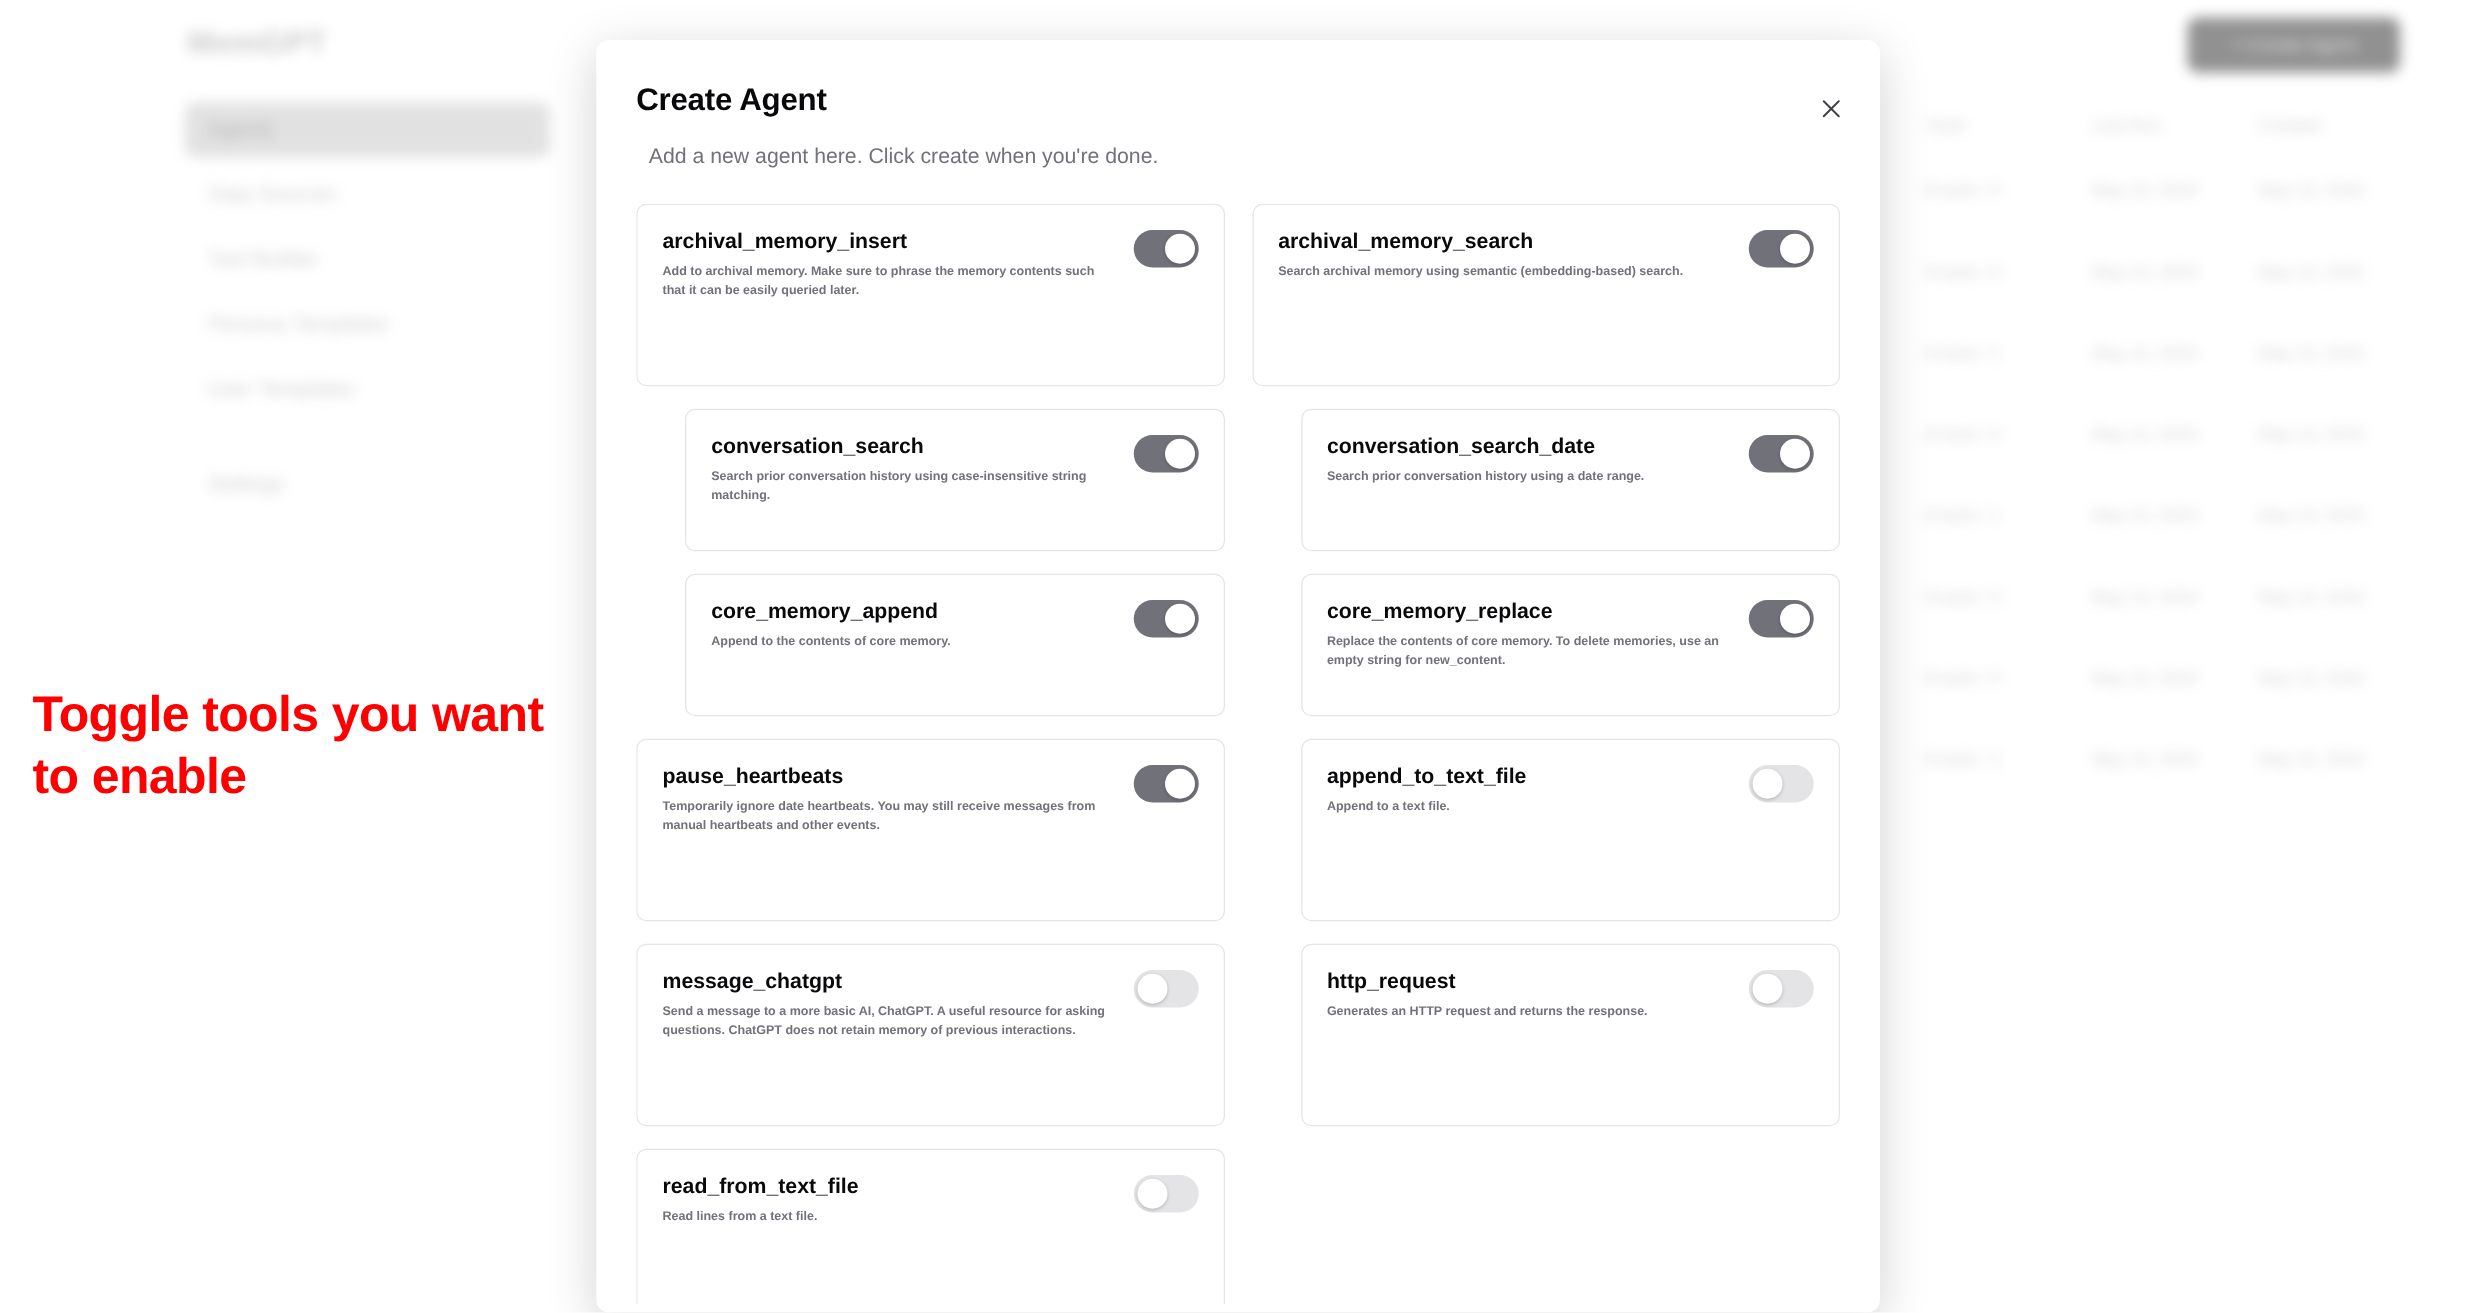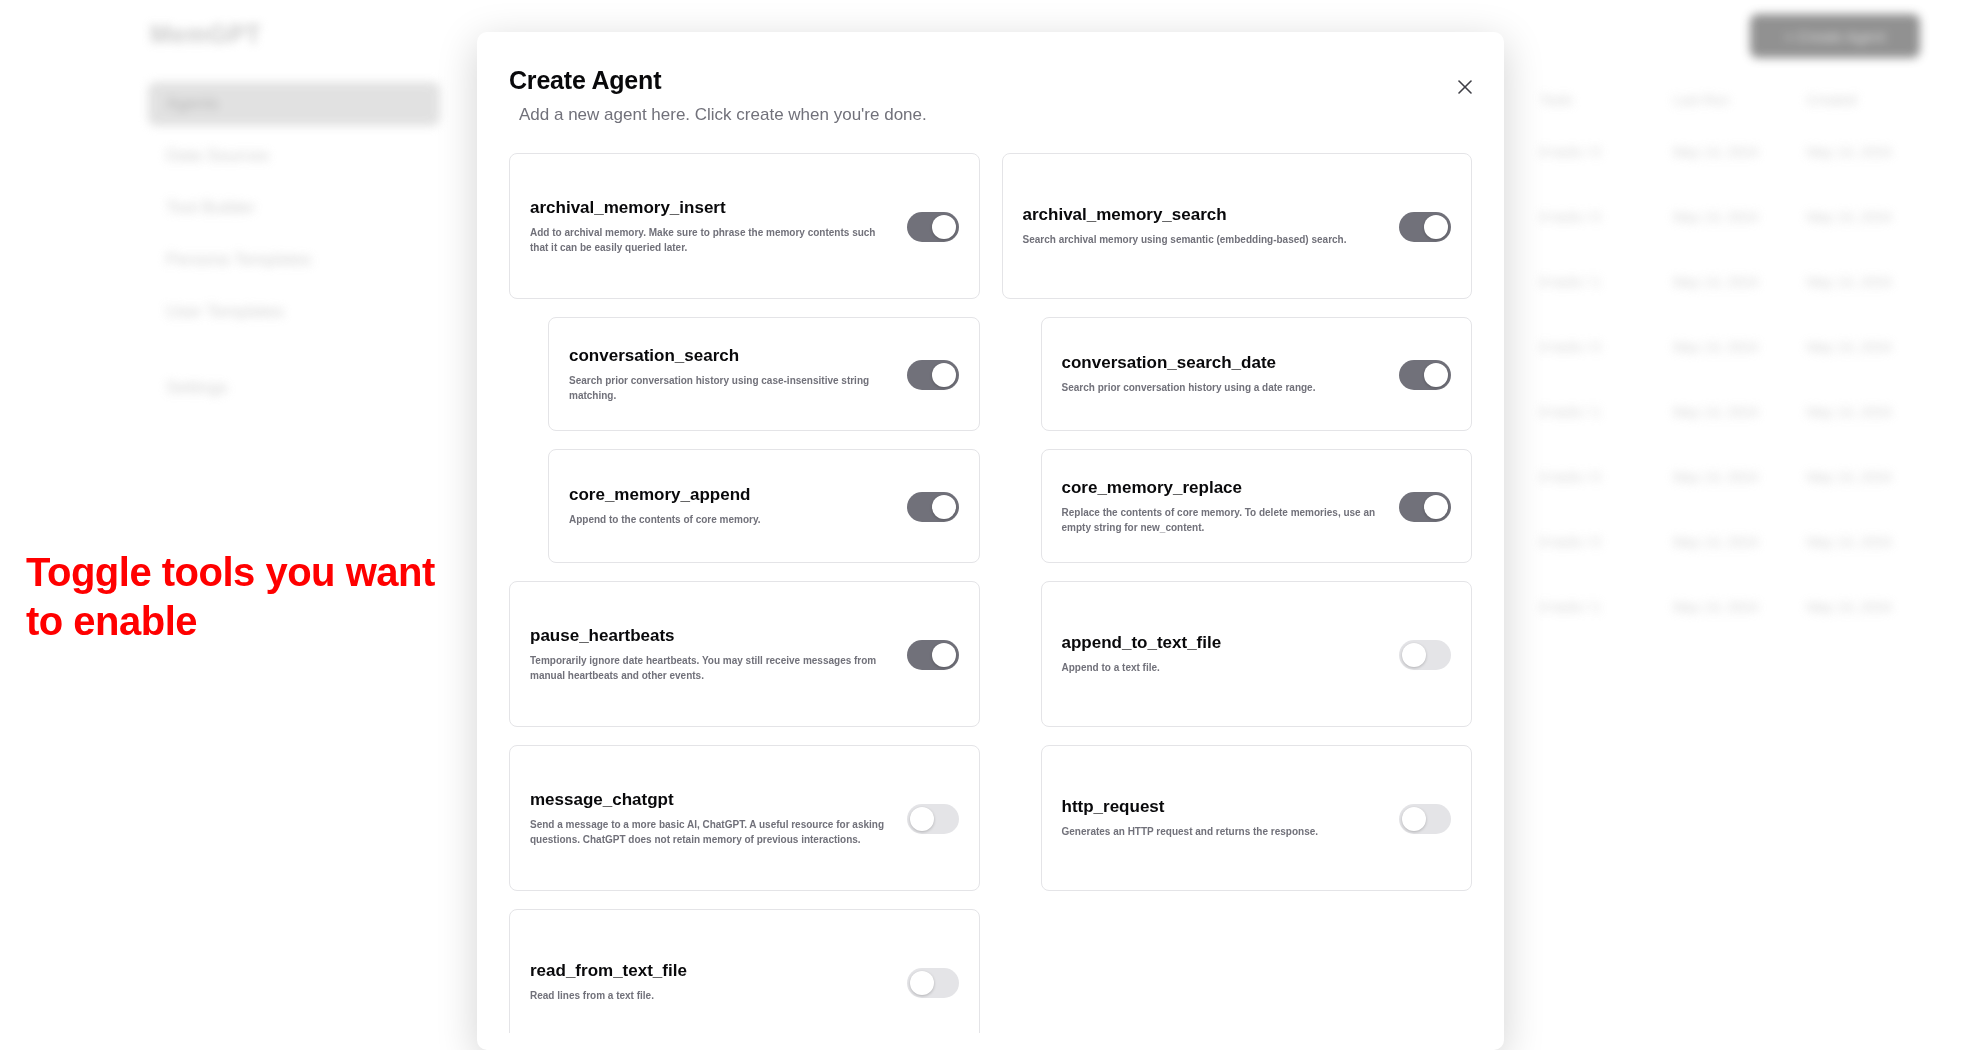--- a/index.html
+++ b/index.html
@@ -116,21 +116,21 @@
     border-radius: 10px;
     box-shadow: 0 10px 40px rgba(0,0,0,0.18);
     padding: 34px 32px 0 32px;
     overflow: hidden;
   }
 
   .modal-title {
     font-size: 25px;
     font-weight: 700;
     color: #09090b;
-    margin: 0 0 10px 0;
+    margin: 0 0 20px 0;
     letter-spacing: -0.2px;
   }
   .modal-subtitle {
     font-size: 17px;
     color: #71717a;
     margin: 0 0 28px 10px;
   }
 
   .close-btn {
     position: absolute;
@@ -154,21 +154,21 @@
     gap: 18px 22px;
     max-height: 880px;
     overflow: hidden;
   }
 
   .tool-card {
     border: 1px solid #e4e4e7;
     border-radius: 8px;
     padding: 18px 20px;
     display: flex;
-    align-items: center;
+    align-items: flex-start;
     justify-content: space-between;
     gap: 14px;
     background: #fff;
     min-height: 86px;
   }
   .tool-card.tall { min-height: 146px; }
   .tool-card.mid  { min-height: 114px; margin-left: 39px; }
 
   .tool-text { flex: 1; min-width: 0; }
   .tool-name {

